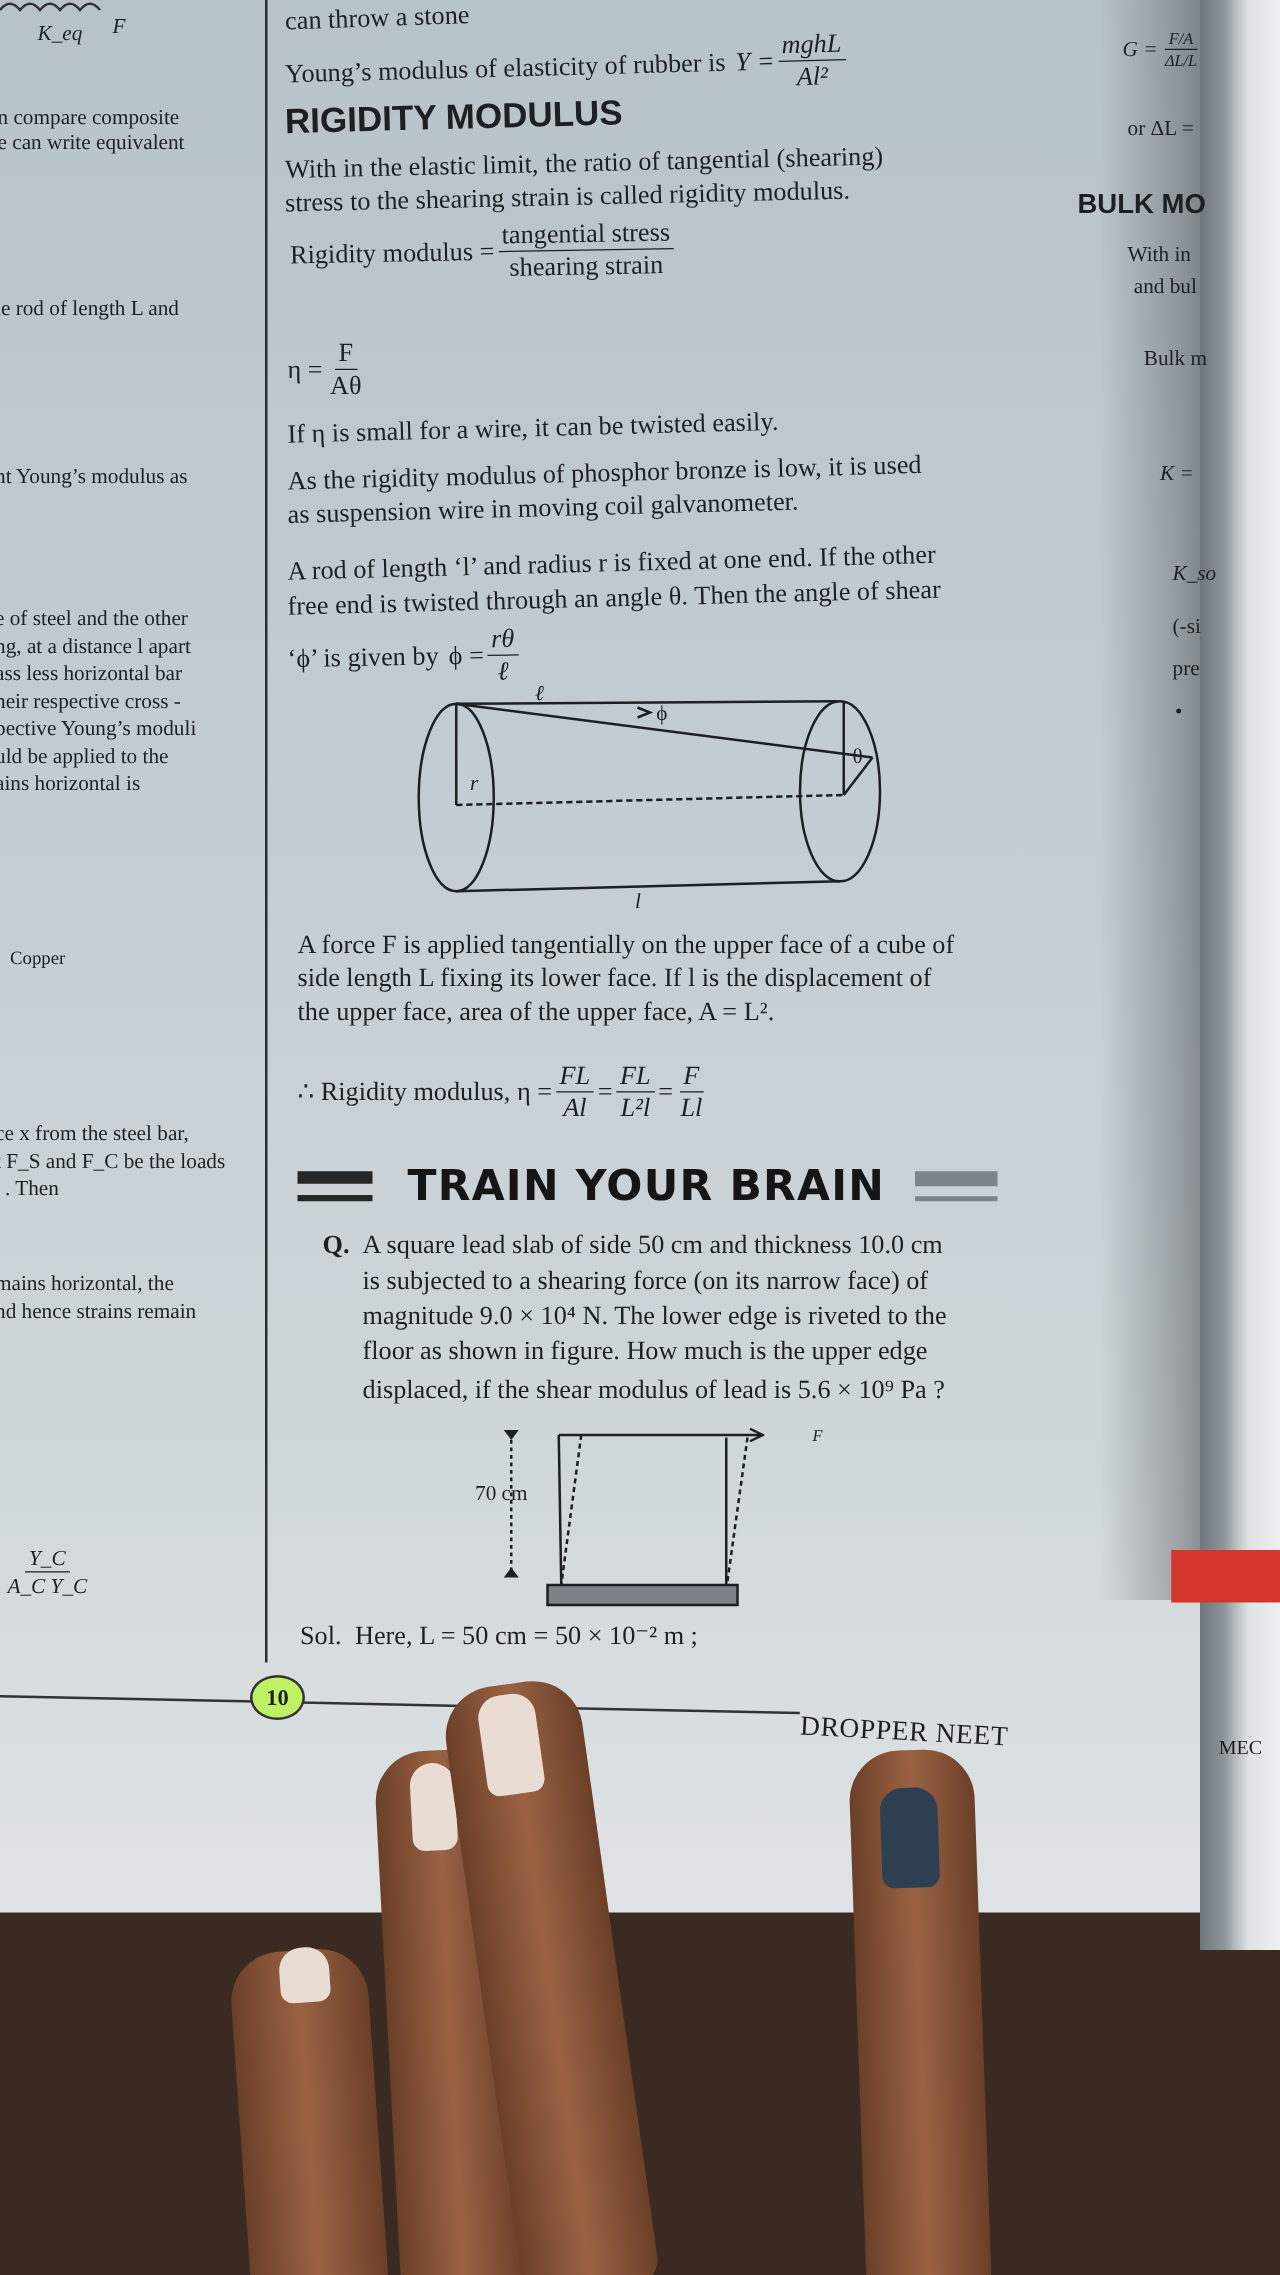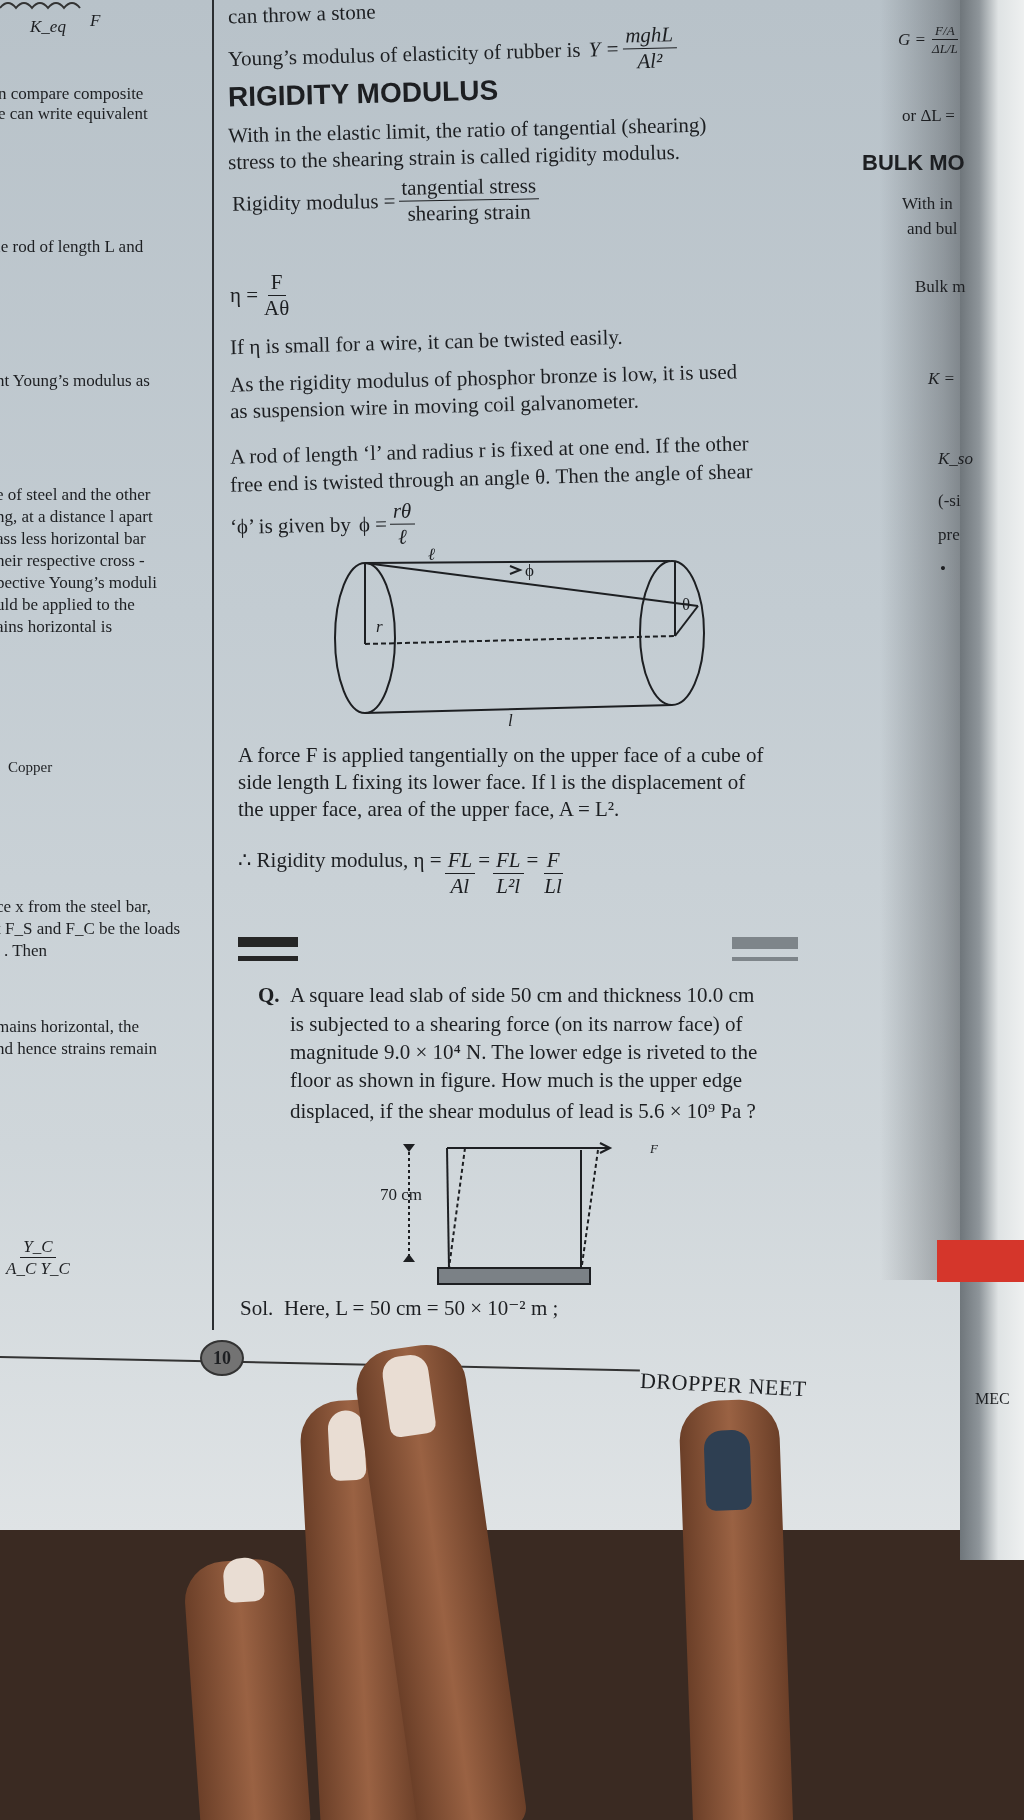--- a/index.html
+++ b/index.html
@@ -34,21 +34,21 @@
     position:absolute; left:238px; top:928px; width:560px; height:42px;
     display:flex; align-items:center;
   }
   .train .bar-l { width:60px; height:24px; display:flex; flex-direction:column; justify-content:space-between; margin-right:28px; }
   .train .bar-l div { background:#262626; }
   .train .bar-r { width:66px; height:24px; display:flex; flex-direction:column; justify-content:space-between; margin-left:auto; }
   .train .bar-r div { background:#7e858a; }
   .train .title { font-family:"DejaVu Sans","Liberation Sans",sans-serif; font-weight:900; font-size:34px; letter-spacing:1px; color:#151515; }
   .page-num {
     position:absolute; left:200px; top:1340px; width:40px; height:32px; border-radius:50%;
-    border:2px solid #333; background:#737373; text-align:center; line-height:32px;
+    border:2px solid #333; background:#bef264; text-align:center; line-height:32px;
     font-weight:700; font-size:18px;
   }
   .footer-rule { position:absolute; left:0; top:1356px; width:640px; height:2px; background:#333; transform:rotate(1.2deg); transform-origin:left; }
   .brand { position:absolute; left:640px; top:1372px; font-size:22px; letter-spacing:.5px; transform:rotate(3deg); }
   .brand-right { position:absolute; left:975px; top:1390px; font-size:16px; }
   .redbar { position:absolute; left:937px; top:1240px; width:87px; height:42px; background:#d5362b; }
   .finger { position:absolute; border-radius:40px 40px 20px 20px; background:linear-gradient(90deg,#6b3f28,#9a6243 50%,#6b3f28); }
   .nail { position:absolute; border-radius:18px 18px 10px 10px; background:#e9ddd3; }
 </style>
 </head>
@@ -152,21 +152,21 @@
   <span class="abs s it" style="left:428px;top:546px">ℓ</span>
   <span class="abs s" style="left:525px;top:562px">ϕ</span>
   <span class="abs s" style="left:682px;top:596px">θ</span>
   <span class="abs s it" style="left:376px;top:618px">r</span>
   <span class="abs s it" style="left:508px;top:712px">l</span>
 
   <span class="abs t" style="left:238px;top:745px">A force F is applied tangentially on the upper face of a cube of</span>
   <span class="abs t" style="left:238px;top:772px">side length L fixing its lower face. If l is the displacement of</span>
   <span class="abs t" style="left:238px;top:799px">the upper face, area of the upper face, A = L².</span>
 
-  <div class="abs t" style="left:238px;top:850px;display:flex;">
+  <div class="abs t" style="left:238px;top:850px;display:flex;align-items:center">
     <span>∴  Rigidity modulus, η =</span>
     <span class="frac it">
         <span class="num">FL</span>
         <span class="den">Al</span>
       </span>
     <span>=</span>
     <span class="frac it">
         <span class="num">FL</span>
         <span class="den">L²l</span>
       </span>
@@ -175,20 +175,21 @@
         <span class="num">F</span>
         <span class="den">Ll</span>
       </span>
   </div>
 
   <div class="train">
     <div class="bar-l">
         <div style="height:10px"></div>
         <div style="height:5px"></div>
       </div>
+    <span class="title">TRAIN YOUR BRAIN</span>
     <div class="bar-r">
         <div style="height:12px"></div>
         <div style="height:4px"></div>
       </div>
   </div>
 
   <span class="abs t" style="left:258px;top:985px;font-weight:700">Q.</span>
   <span class="abs t" style="left:290px;top:985px">A square lead slab of side 50 cm and thickness 10.0 cm</span>
   <span class="abs t" style="left:290px;top:1014px">is subjected to a shearing force (on its narrow face) of</span>
   <span class="abs t" style="left:290px;top:1042px">magnitude 9.0 × 10⁴ N. The lower edge is riveted to the</span>
@@ -215,21 +216,21 @@
 </div>
 
 <div>
   <div class="abs s" style="left:898px;top:24px;display:flex;align-items:center">
     <span class="it">G =</span>
     <span class="frac it" style="font-size:13px">
         <span class="num">F/A</span>
         <span class="den">ΔL/L</span>
       </span>
   </div>
-  <span class="abs s" style="left:902px;top:107px">or  ΔL =</span>
+  <span class="abs s" style="left:902px;top:94px">or  ΔL =</span>
   <span class="abs sans-h" style="left:862px;top:150px;font-size:22px">BULK MO</span>
   <span class="abs s" style="left:902px;top:195px">With in</span>
   <span class="abs s" style="left:907px;top:220px">and bul</span>
   <span class="abs s" style="left:915px;top:278px">Bulk m</span>
   <span class="abs s it" style="left:928px;top:370px">K =</span>
   <span class="abs s it" style="left:938px;top:450px">K_so</span>
   <span class="abs s" style="left:938px;top:492px">(-si</span>
   <span class="abs s" style="left:938px;top:526px">pre</span>
   <span class="abs s" style="left:940px;top:560px">•</span>
 </div>

